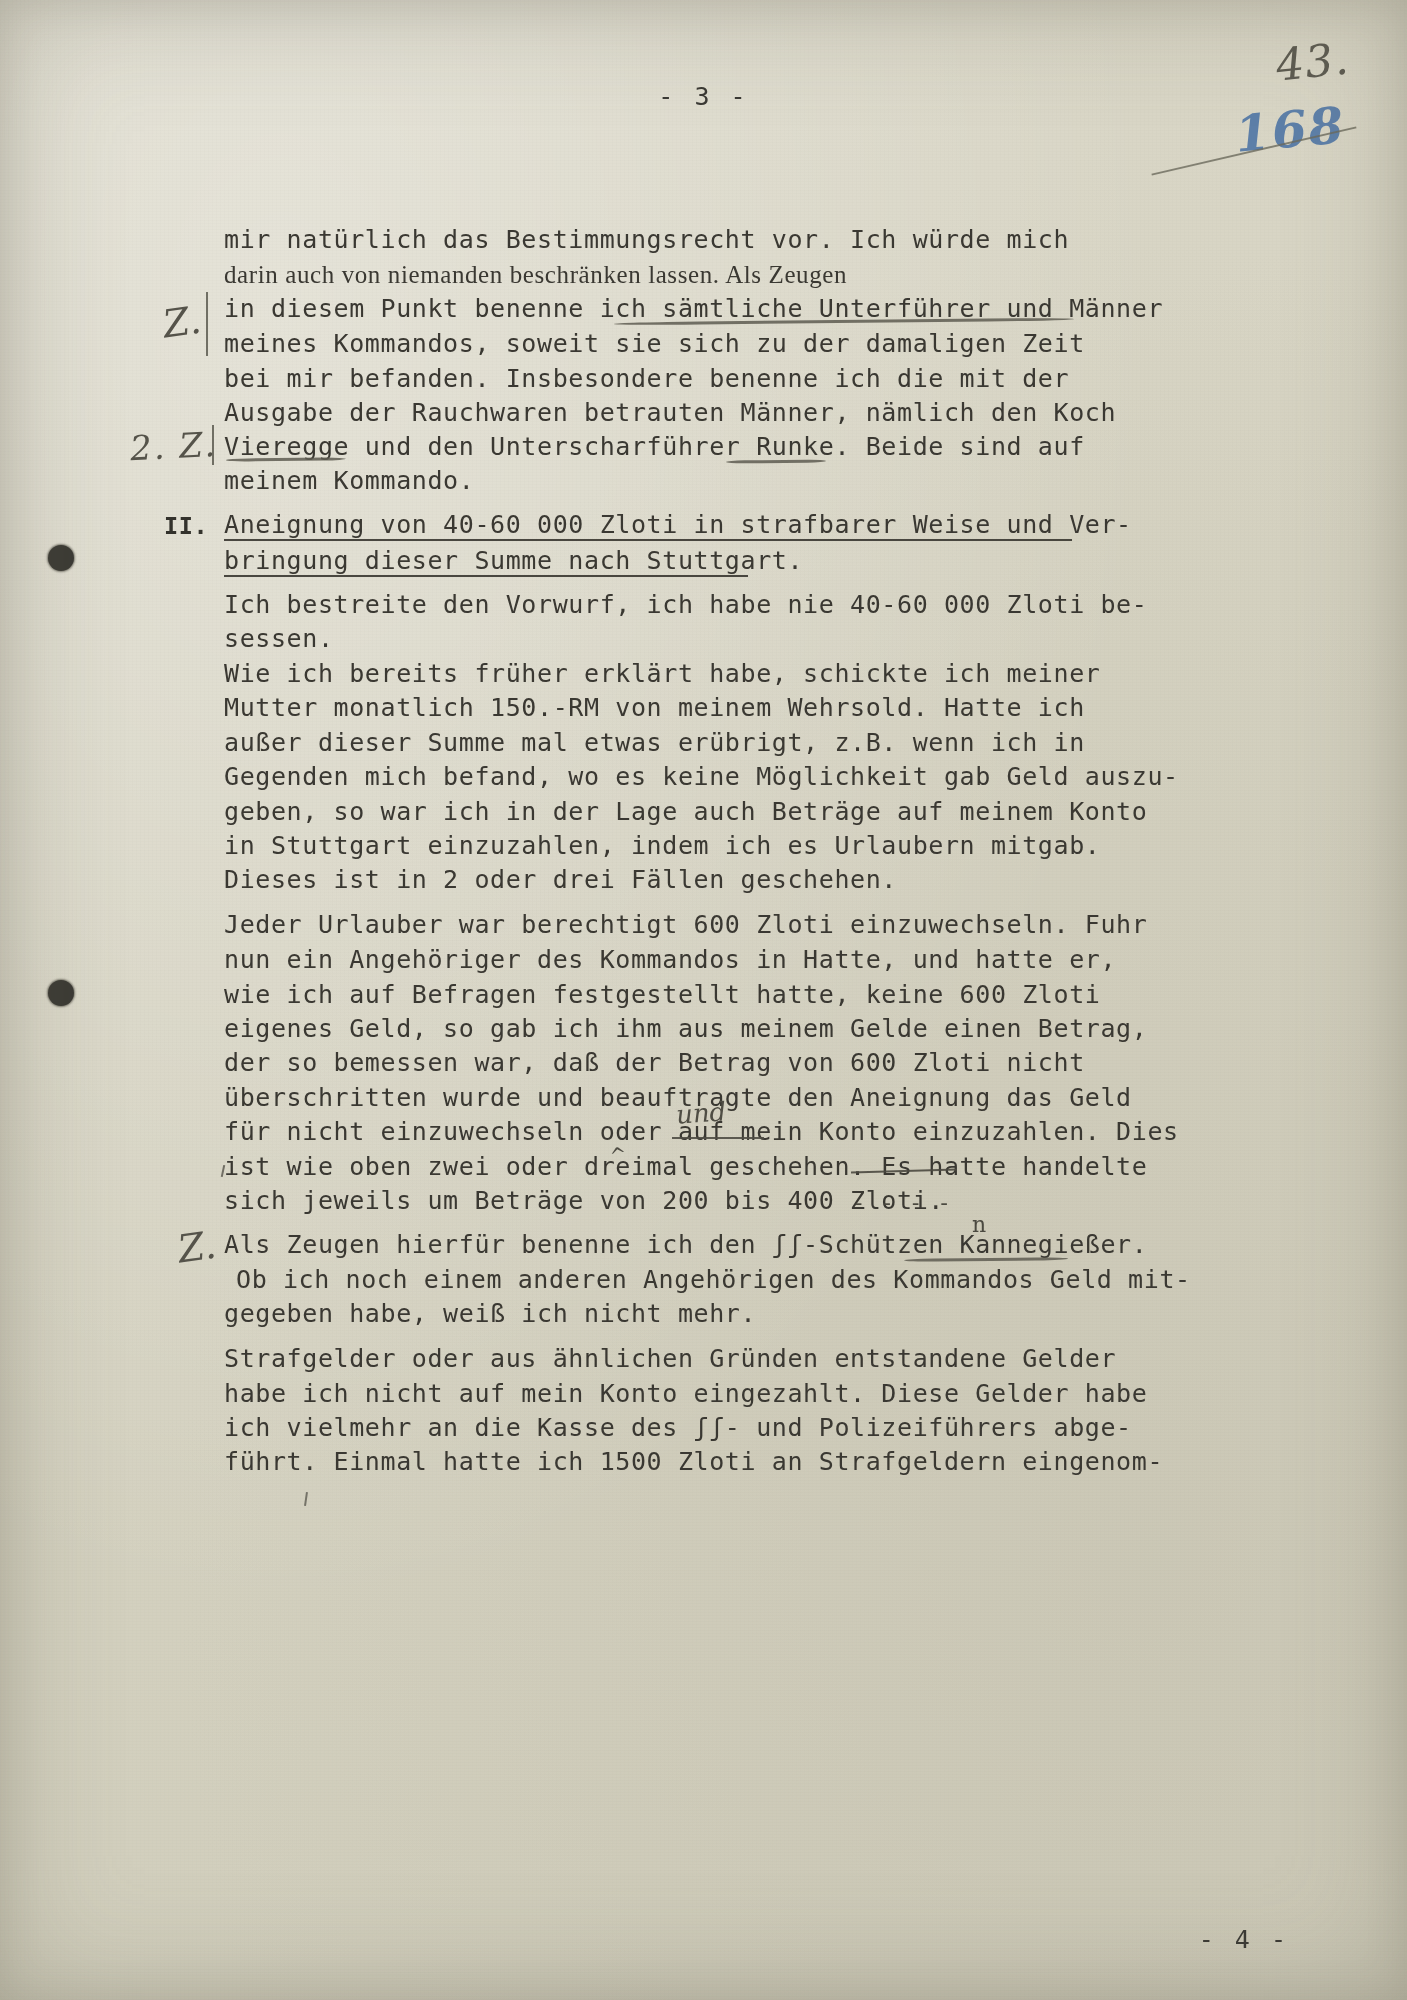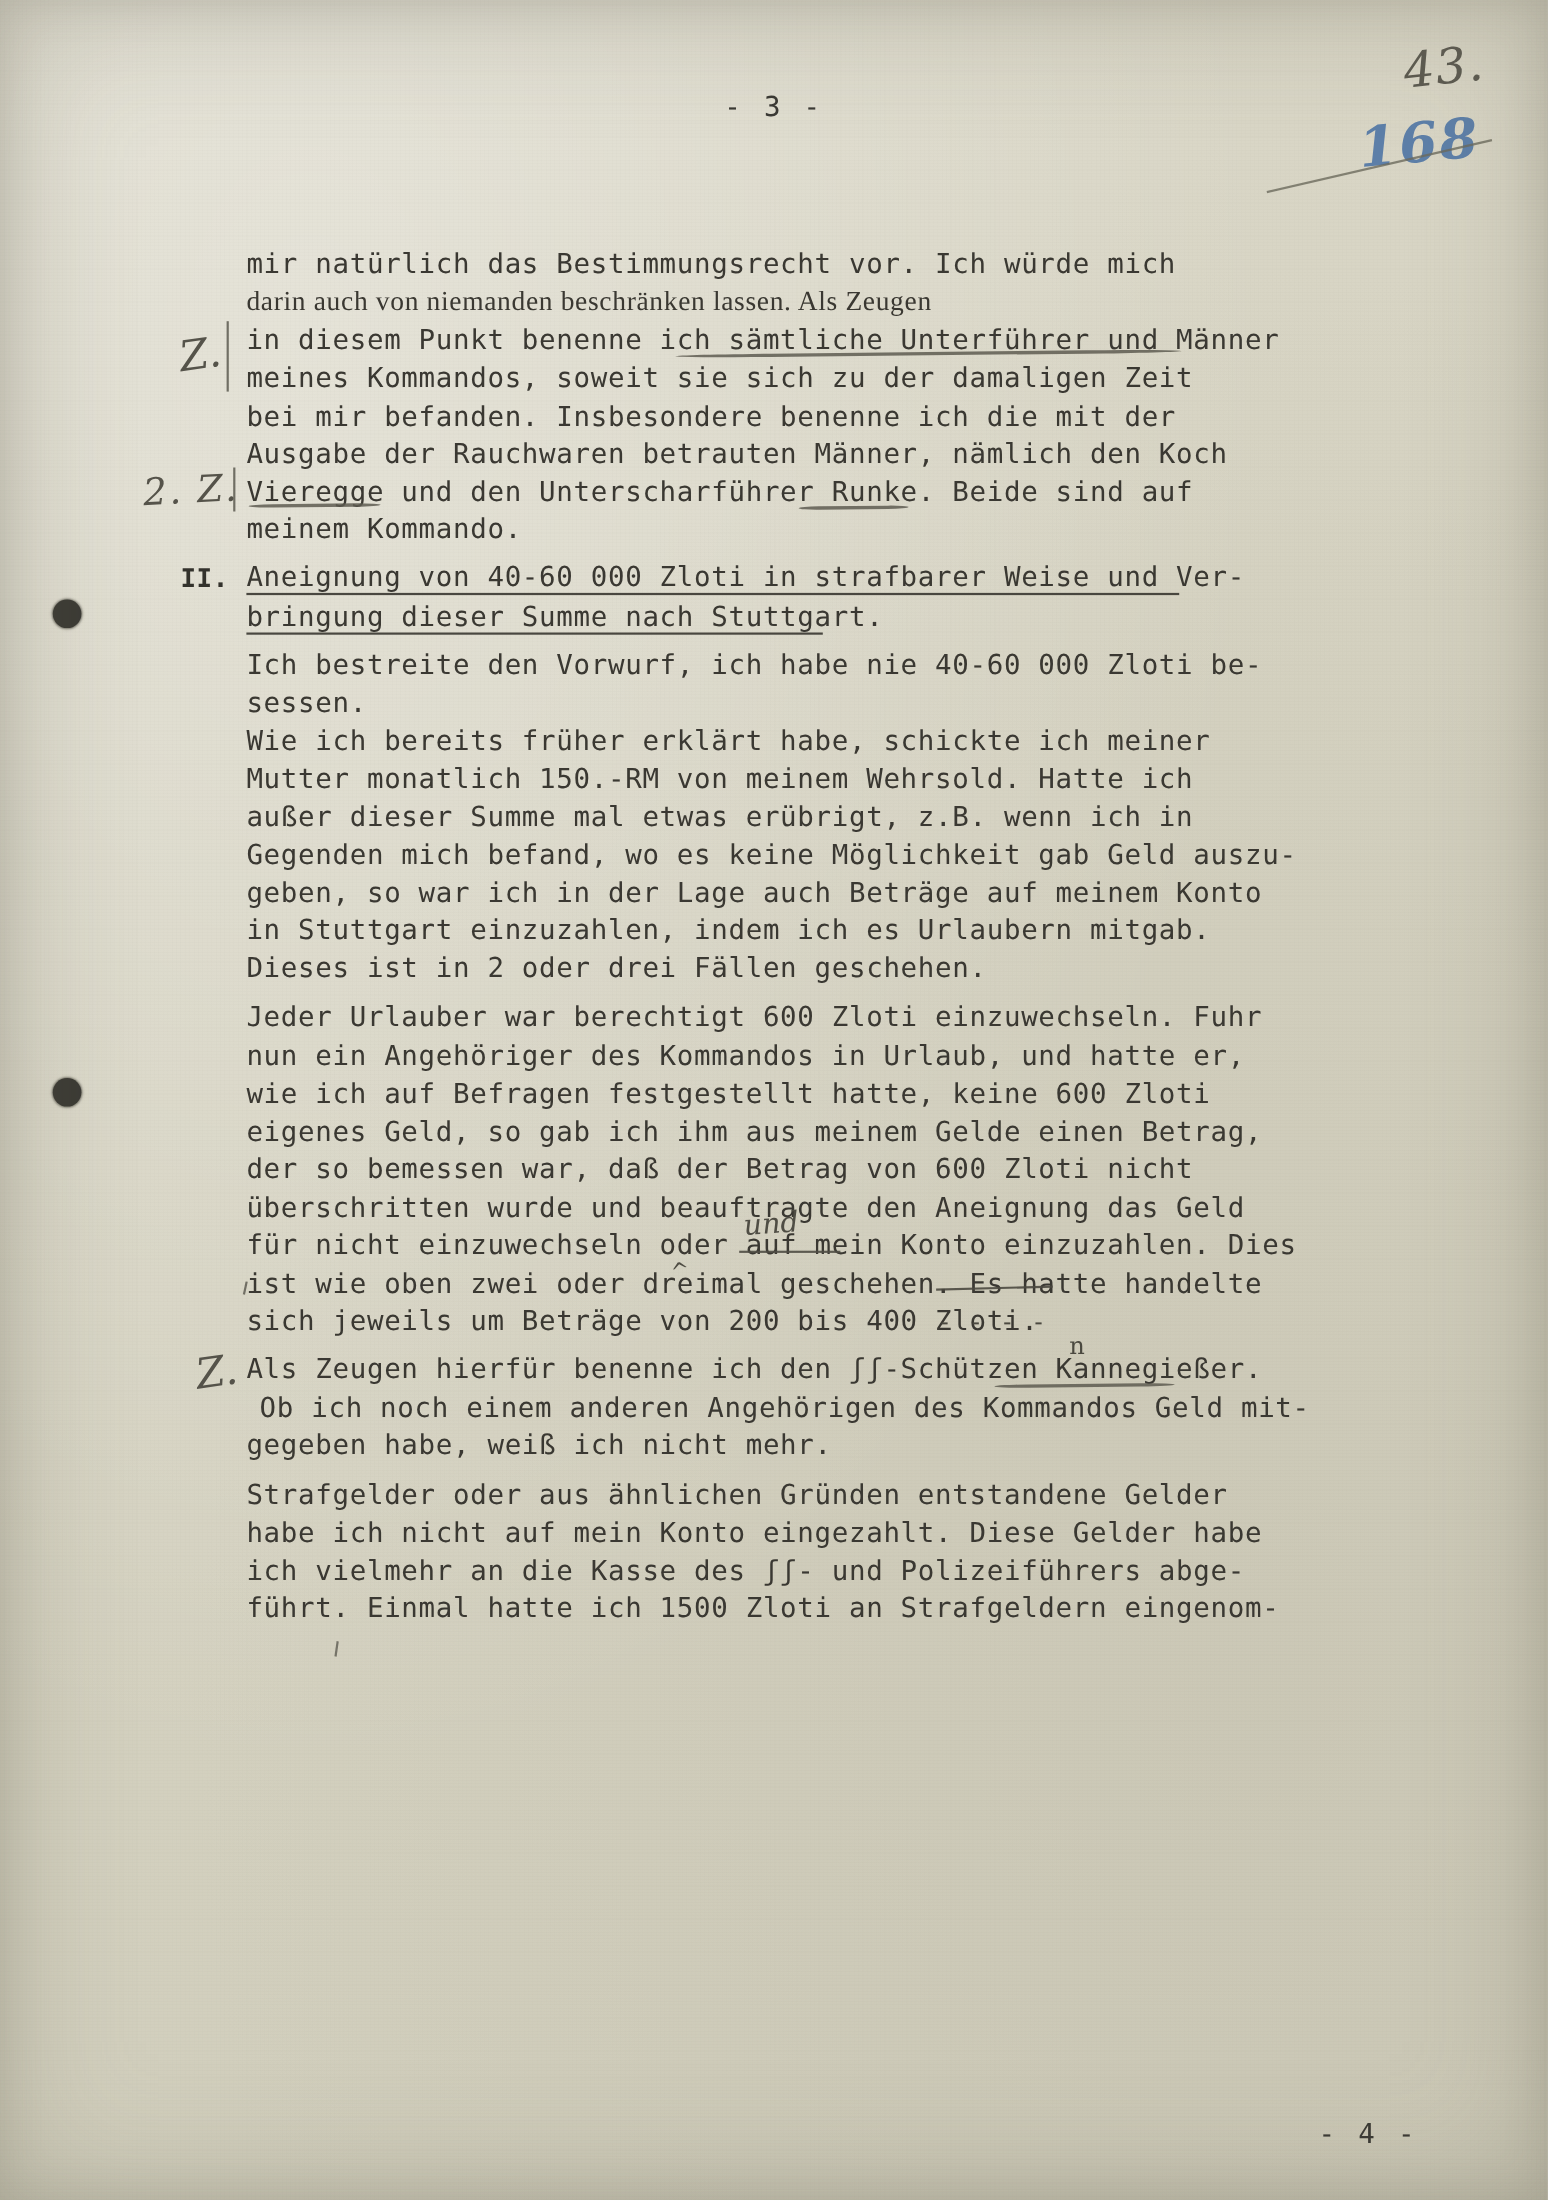--- a/index.html
+++ b/index.html
@@ -288,21 +288,21 @@
 
     <div class="line" style="left:224px; top:661px;">Wie ich bereits früher erklärt habe, schickte ich meiner</div>
     <div class="line" style="left:224px; top:695px;">Mutter monatlich 150.-RM von meinem Wehrsold. Hatte ich</div>
     <div class="line" style="left:224px; top:730px;">außer dieser Summe mal etwas erübrigt, z.B. wenn ich in</div>
     <div class="line" style="left:224px; top:764px;">Gegenden mich befand, wo es keine Möglichkeit gab Geld auszu-</div>
     <div class="line" style="left:224px; top:799px;">geben, so war ich in der Lage auch Beträge auf meinem Konto</div>
     <div class="line" style="left:224px; top:833px;">in Stuttgart einzuzahlen, indem ich es Urlaubern mitgab.</div>
     <div class="line" style="left:224px; top:867px;">Dieses ist in 2 oder drei Fällen geschehen.</div>
 
     <div class="line" style="left:224px; top:912px;">Jeder Urlauber war berechtigt 600 Zloti einzuwechseln. Fuhr</div>
-    <div class="line" style="left:224px; top:947px;">nun ein Angehöriger des Kommandos in Urlaub, und hatte er,</div>
+    <div class="line" style="left:224px; top:947px;">nun ein Angehöriger des Kommandos in Hatte, und hatte er,</div>
     <div class="line" style="left:224px; top:982px;">wie ich auf Befragen festgestellt hatte, keine 600 Zloti</div>
     <div class="line" style="left:224px; top:1016px;">eigenes Geld, so gab ich ihm aus meinem Gelde einen Betrag,</div>
     <div class="line" style="left:224px; top:1050px;">der so bemessen war, daß der Betrag von 600 Zloti nicht</div>
     <div class="line" style="left:224px; top:1085px;">überschritten wurde und beauftragte den Aneignung das Geld</div>
     <div class="line" style="left:224px; top:1119px;">für nicht einzuwechseln oder auf mein Konto einzuzahlen. Dies</div>
 
     <div class="ins-und">und</div>
     <div class="strike-oder"></div>
     <div class="ins-caret">^</div>
 

